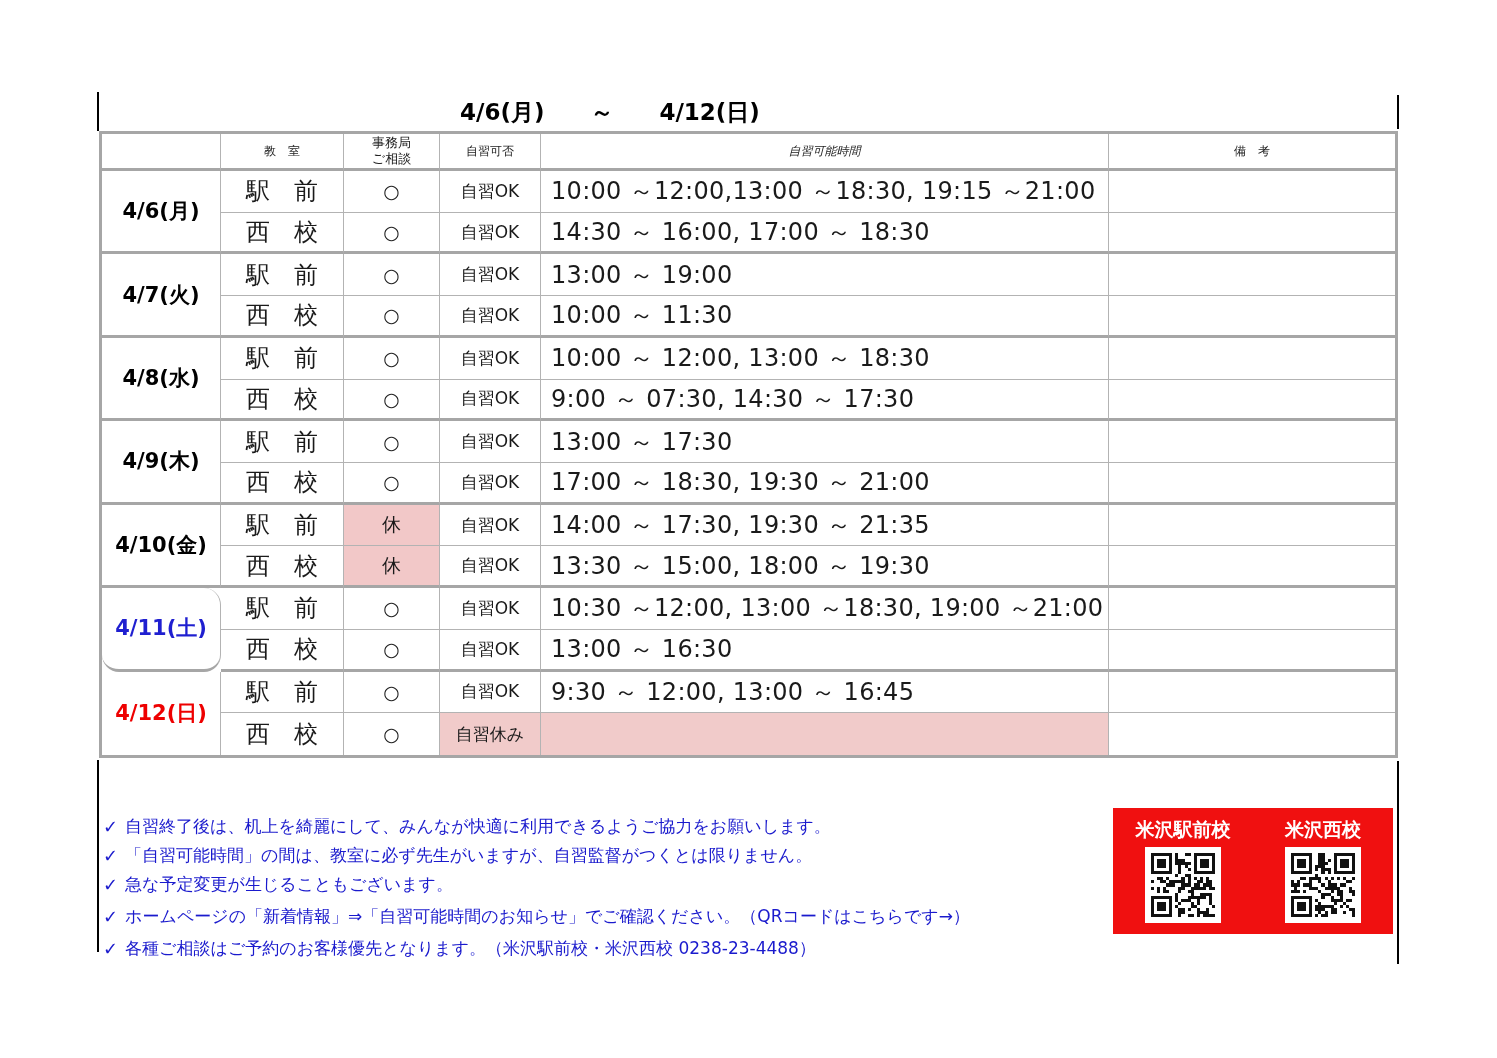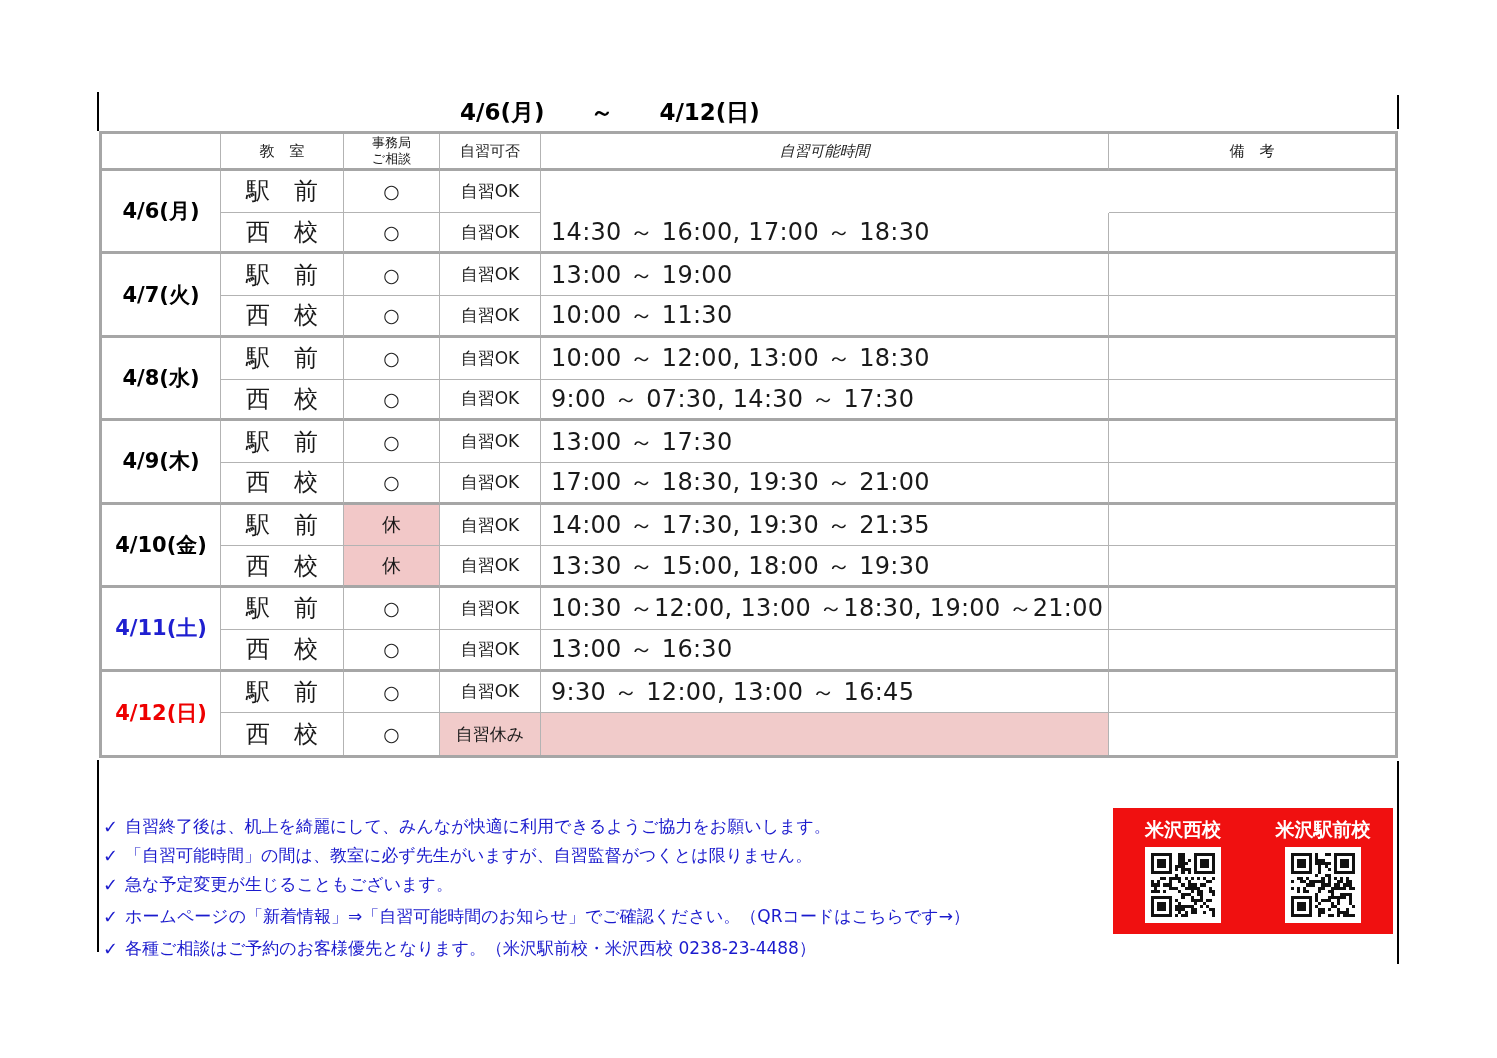--- a/index.html
+++ b/index.html
@@ -19,21 +19,21 @@
     box-sizing:border-box;border:3px solid #a6a6a6;background:#fff;
     display:grid;
     grid-template-columns:119px 123px 96px 101px 568px 286px;
     grid-template-rows:37px repeat(14,1fr);
   }
   .cell{
     box-sizing:border-box;display:flex;align-items:center;justify-content:center;
     border-right:1px solid #b3b3b3;border-bottom:1px solid #b3b3b3;
     background:#fff;white-space:nowrap;overflow:hidden;
   }
-  .hdr{font-size:15px;color:#222;border-bottom:3px solid #a6a6a6;}
+  .hdr{font-size:12px;color:#222;border-bottom:3px solid #a6a6a6;}
   .hdr-office{font-size:13px;line-height:1.2;text-align:center;white-space:pre-line;}
   .last-col{border-right:none;}
   .thick-bb{border-bottom:3px solid #a6a6a6;}
   .no-bb{border-bottom:none;}
   .c-date{font-weight:bold;font-size:21px;}
   .c-room{font-size:24px;}
   .c-office{font-size:19px;}
   .c-allowed{font-size:17px;}
   .c-hours{font-size:24px;justify-content:flex-start;padding-left:10px;letter-spacing:0.3px;}
   .pink{background:#f2c8c8;}
@@ -73,20 +73,21 @@
     <div class="cell hdr" style="grid-column:2;grid-row:1;">教　室</div>
     <div class="cell hdr hdr-office" style="grid-column:3;grid-row:1;">事務局
 ご相談</div>
     <div class="cell hdr" style="grid-column:4;grid-row:1;">自習可否</div>
     <div class="cell hdr" style="grid-column:5;grid-row:1;font-style:italic;">自習可能時間</div>
     <div class="cell hdr last-col" style="grid-column:6;grid-row:1;">備　考</div>
   <div class="cell c-date thick-bb" style="grid-area: 2 / 1 / span 2; color: rgb(0, 0, 0);">4/6(月)</div>
       <div class="cell c-room " style="grid-area: 2 / 2;">駅　前</div>
       <div class="cell c-office " style="grid-area: 2 / 3;">○</div>
       <div class="cell c-allowed " style="grid-area: 2 / 4;">自習OK</div>
+      <div class="cell c-hours " style="grid-area: 2 / 5;">10:00 ～12:00,13:00 ～18:30, 19:15 ～21:00</div>
       <div class="cell last-col " style="grid-area: 2 / 6;"></div>
       <div class="cell c-room thick-bb" style="grid-area: 3 / 2;">西　校</div>
       <div class="cell c-office thick-bb" style="grid-area: 3 / 3;">○</div>
       <div class="cell c-allowed thick-bb" style="grid-area: 3 / 4;">自習OK</div>
       <div class="cell c-hours thick-bb" style="grid-area: 3 / 5;">14:30 ～ 16:00, 17:00 ～ 18:30</div>
       <div class="cell last-col thick-bb" style="grid-area: 3 / 6;"></div>
       <div class="cell c-date thick-bb" style="grid-area: 4 / 1 / span 2; color: rgb(0, 0, 0);">4/7(火)</div>
       <div class="cell c-room " style="grid-area: 4 / 2;">駅　前</div>
       <div class="cell c-office " style="grid-area: 4 / 3;">○</div>
       <div class="cell c-allowed " style="grid-area: 4 / 4;">自習OK</div>
@@ -123,21 +124,21 @@
       <div class="cell c-room " style="grid-area: 10 / 2;">駅　前</div>
       <div class="cell c-office  pink" style="grid-area: 10 / 3;">休</div>
       <div class="cell c-allowed " style="grid-area: 10 / 4;">自習OK</div>
       <div class="cell c-hours " style="grid-area: 10 / 5;">14:00 ～ 17:30, 19:30 ～ 21:35</div>
       <div class="cell last-col " style="grid-area: 10 / 6;"></div>
       <div class="cell c-room thick-bb" style="grid-area: 11 / 2;">西　校</div>
       <div class="cell c-office thick-bb pink" style="grid-area: 11 / 3;">休</div>
       <div class="cell c-allowed thick-bb" style="grid-area: 11 / 4;">自習OK</div>
       <div class="cell c-hours thick-bb" style="grid-area: 11 / 5;">13:30 ～ 15:00, 18:00 ～ 19:30</div>
       <div class="cell last-col thick-bb" style="grid-area: 11 / 6;"></div>
-      <div class="cell c-date thick-bb" style="grid-area: 12 / 1 / span 2; color: rgb(31, 31, 208);">4/11(土)</div>
+      <div class="cell c-date thick-bb" style="grid-area: 12 / 1 / span 2; color: rgb(31, 31, 208); border-radius: 17px;">4/11(土)</div>
       <div class="cell c-room " style="grid-area: 12 / 2;">駅　前</div>
       <div class="cell c-office " style="grid-area: 12 / 3;">○</div>
       <div class="cell c-allowed " style="grid-area: 12 / 4;">自習OK</div>
       <div class="cell c-hours " style="grid-area: 12 / 5;">10:30 ～12:00, 13:00 ～18:30, 19:00 ～21:00</div>
       <div class="cell last-col " style="grid-area: 12 / 6;"></div>
       <div class="cell c-room thick-bb" style="grid-area: 13 / 2;">西　校</div>
       <div class="cell c-office thick-bb" style="grid-area: 13 / 3;">○</div>
       <div class="cell c-allowed thick-bb" style="grid-area: 13 / 4;">自習OK</div>
       <div class="cell c-hours thick-bb" style="grid-area: 13 / 5;">13:00 ～ 16:30</div>
       <div class="cell last-col thick-bb" style="grid-area: 13 / 6;"></div>
@@ -171,238 +172,20 @@
         <span class="note-check">✓</span>
         <span>ホームページの「新着情報」⇒「自習可能時間のお知らせ」でご確認ください。（QRコードはこちらです→）</span>
       </div>
       <div class="note-line gap">
         <span class="note-check">✓</span>
         <span>各種ご相談はご予約のお客様優先となります。（米沢駅前校・米沢西校 0238-23-4488）</span>
       </div>
     </div>
 
   <div class="qr-panel" style="background: rgb(240, 16, 16);">
-    <div class="qr-col">
-      <div class="qr-label">米沢西校</div>
-      <div class="qr-box" id="qr2"><svg viewBox="0 0 21 21" width="100%" height="100%" shape-rendering="crispEdges" fill="#111">
-            <rect x="0" y="0" width="1" height="1"></rect>
-            <rect x="1" y="0" width="1" height="1"></rect>
-            <rect x="2" y="0" width="1" height="1"></rect>
-            <rect x="3" y="0" width="1" height="1"></rect>
-            <rect x="4" y="0" width="1" height="1"></rect>
-            <rect x="5" y="0" width="1" height="1"></rect>
-            <rect x="6" y="0" width="1" height="1"></rect>
-            <rect x="0" y="1" width="1" height="1"></rect>
-            <rect x="6" y="1" width="1" height="1"></rect>
-            <rect x="0" y="2" width="1" height="1"></rect>
-            <rect x="2" y="2" width="1" height="1"></rect>
-            <rect x="3" y="2" width="1" height="1"></rect>
-            <rect x="4" y="2" width="1" height="1"></rect>
-            <rect x="6" y="2" width="1" height="1"></rect>
-            <rect x="0" y="3" width="1" height="1"></rect>
-            <rect x="2" y="3" width="1" height="1"></rect>
-            <rect x="3" y="3" width="1" height="1"></rect>
-            <rect x="4" y="3" width="1" height="1"></rect>
-            <rect x="6" y="3" width="1" height="1"></rect>
-            <rect x="0" y="4" width="1" height="1"></rect>
-            <rect x="2" y="4" width="1" height="1"></rect>
-            <rect x="3" y="4" width="1" height="1"></rect>
-            <rect x="4" y="4" width="1" height="1"></rect>
-            <rect x="6" y="4" width="1" height="1"></rect>
-            <rect x="0" y="5" width="1" height="1"></rect>
-            <rect x="6" y="5" width="1" height="1"></rect>
-            <rect x="0" y="6" width="1" height="1"></rect>
-            <rect x="1" y="6" width="1" height="1"></rect>
-            <rect x="2" y="6" width="1" height="1"></rect>
-            <rect x="3" y="6" width="1" height="1"></rect>
-            <rect x="4" y="6" width="1" height="1"></rect>
-            <rect x="5" y="6" width="1" height="1"></rect>
-            <rect x="6" y="6" width="1" height="1"></rect>
-            <rect x="14" y="0" width="1" height="1"></rect>
-            <rect x="15" y="0" width="1" height="1"></rect>
-            <rect x="16" y="0" width="1" height="1"></rect>
-            <rect x="17" y="0" width="1" height="1"></rect>
-            <rect x="18" y="0" width="1" height="1"></rect>
-            <rect x="19" y="0" width="1" height="1"></rect>
-            <rect x="20" y="0" width="1" height="1"></rect>
-            <rect x="14" y="1" width="1" height="1"></rect>
-            <rect x="20" y="1" width="1" height="1"></rect>
-            <rect x="14" y="2" width="1" height="1"></rect>
-            <rect x="16" y="2" width="1" height="1"></rect>
-            <rect x="17" y="2" width="1" height="1"></rect>
-            <rect x="18" y="2" width="1" height="1"></rect>
-            <rect x="20" y="2" width="1" height="1"></rect>
-            <rect x="14" y="3" width="1" height="1"></rect>
-            <rect x="16" y="3" width="1" height="1"></rect>
-            <rect x="17" y="3" width="1" height="1"></rect>
-            <rect x="18" y="3" width="1" height="1"></rect>
-            <rect x="20" y="3" width="1" height="1"></rect>
-            <rect x="14" y="4" width="1" height="1"></rect>
-            <rect x="16" y="4" width="1" height="1"></rect>
-            <rect x="17" y="4" width="1" height="1"></rect>
-            <rect x="18" y="4" width="1" height="1"></rect>
-            <rect x="20" y="4" width="1" height="1"></rect>
-            <rect x="14" y="5" width="1" height="1"></rect>
-            <rect x="20" y="5" width="1" height="1"></rect>
-            <rect x="14" y="6" width="1" height="1"></rect>
-            <rect x="15" y="6" width="1" height="1"></rect>
-            <rect x="16" y="6" width="1" height="1"></rect>
-            <rect x="17" y="6" width="1" height="1"></rect>
-            <rect x="18" y="6" width="1" height="1"></rect>
-            <rect x="19" y="6" width="1" height="1"></rect>
-            <rect x="20" y="6" width="1" height="1"></rect>
-            <rect x="0" y="14" width="1" height="1"></rect>
-            <rect x="1" y="14" width="1" height="1"></rect>
-            <rect x="2" y="14" width="1" height="1"></rect>
-            <rect x="3" y="14" width="1" height="1"></rect>
-            <rect x="4" y="14" width="1" height="1"></rect>
-            <rect x="5" y="14" width="1" height="1"></rect>
-            <rect x="6" y="14" width="1" height="1"></rect>
-            <rect x="0" y="15" width="1" height="1"></rect>
-            <rect x="6" y="15" width="1" height="1"></rect>
-            <rect x="0" y="16" width="1" height="1"></rect>
-            <rect x="2" y="16" width="1" height="1"></rect>
-            <rect x="3" y="16" width="1" height="1"></rect>
-            <rect x="4" y="16" width="1" height="1"></rect>
-            <rect x="6" y="16" width="1" height="1"></rect>
-            <rect x="0" y="17" width="1" height="1"></rect>
-            <rect x="2" y="17" width="1" height="1"></rect>
-            <rect x="3" y="17" width="1" height="1"></rect>
-            <rect x="4" y="17" width="1" height="1"></rect>
-            <rect x="6" y="17" width="1" height="1"></rect>
-            <rect x="0" y="18" width="1" height="1"></rect>
-            <rect x="2" y="18" width="1" height="1"></rect>
-            <rect x="3" y="18" width="1" height="1"></rect>
-            <rect x="4" y="18" width="1" height="1"></rect>
-            <rect x="6" y="18" width="1" height="1"></rect>
-            <rect x="0" y="19" width="1" height="1"></rect>
-            <rect x="6" y="19" width="1" height="1"></rect>
-            <rect x="0" y="20" width="1" height="1"></rect>
-            <rect x="1" y="20" width="1" height="1"></rect>
-            <rect x="2" y="20" width="1" height="1"></rect>
-            <rect x="3" y="20" width="1" height="1"></rect>
-            <rect x="4" y="20" width="1" height="1"></rect>
-            <rect x="5" y="20" width="1" height="1"></rect>
-            <rect x="6" y="20" width="1" height="1"></rect>
-            <rect x="9" y="0" width="1" height="1"></rect>
-            <rect x="10" y="0" width="1" height="1"></rect>
-            <rect x="9" y="1" width="1" height="1"></rect>
-            <rect x="10" y="1" width="1" height="1"></rect>
-            <rect x="9" y="2" width="1" height="1"></rect>
-            <rect x="10" y="2" width="1" height="1"></rect>
-            <rect x="12" y="2" width="1" height="1"></rect>
-            <rect x="9" y="3" width="1" height="1"></rect>
-            <rect x="10" y="3" width="1" height="1"></rect>
-            <rect x="11" y="3" width="1" height="1"></rect>
-            <rect x="8" y="4" width="1" height="1"></rect>
-            <rect x="9" y="4" width="1" height="1"></rect>
-            <rect x="10" y="4" width="1" height="1"></rect>
-            <rect x="8" y="5" width="1" height="1"></rect>
-            <rect x="10" y="5" width="1" height="1"></rect>
-            <rect x="11" y="5" width="1" height="1"></rect>
-            <rect x="12" y="5" width="1" height="1"></rect>
-            <rect x="10" y="6" width="1" height="1"></rect>
-            <rect x="12" y="6" width="1" height="1"></rect>
-            <rect x="8" y="7" width="1" height="1"></rect>
-            <rect x="3" y="8" width="1" height="1"></rect>
-            <rect x="4" y="8" width="1" height="1"></rect>
-            <rect x="6" y="8" width="1" height="1"></rect>
-            <rect x="7" y="8" width="1" height="1"></rect>
-            <rect x="8" y="8" width="1" height="1"></rect>
-            <rect x="9" y="8" width="1" height="1"></rect>
-            <rect x="11" y="8" width="1" height="1"></rect>
-            <rect x="13" y="8" width="1" height="1"></rect>
-            <rect x="15" y="8" width="1" height="1"></rect>
-            <rect x="17" y="8" width="1" height="1"></rect>
-            <rect x="20" y="8" width="1" height="1"></rect>
-            <rect x="0" y="9" width="1" height="1"></rect>
-            <rect x="2" y="9" width="1" height="1"></rect>
-            <rect x="6" y="9" width="1" height="1"></rect>
-            <rect x="9" y="9" width="1" height="1"></rect>
-            <rect x="12" y="9" width="1" height="1"></rect>
-            <rect x="18" y="9" width="1" height="1"></rect>
-            <rect x="19" y="9" width="1" height="1"></rect>
-            <rect x="0" y="10" width="1" height="1"></rect>
-            <rect x="1" y="10" width="1" height="1"></rect>
-            <rect x="2" y="10" width="1" height="1"></rect>
-            <rect x="4" y="10" width="1" height="1"></rect>
-            <rect x="5" y="10" width="1" height="1"></rect>
-            <rect x="6" y="10" width="1" height="1"></rect>
-            <rect x="10" y="10" width="1" height="1"></rect>
-            <rect x="12" y="10" width="1" height="1"></rect>
-            <rect x="13" y="10" width="1" height="1"></rect>
-            <rect x="14" y="10" width="1" height="1"></rect>
-            <rect x="16" y="10" width="1" height="1"></rect>
-            <rect x="17" y="10" width="1" height="1"></rect>
-            <rect x="1" y="11" width="1" height="1"></rect>
-            <rect x="6" y="11" width="1" height="1"></rect>
-            <rect x="7" y="11" width="1" height="1"></rect>
-            <rect x="8" y="11" width="1" height="1"></rect>
-            <rect x="11" y="11" width="1" height="1"></rect>
-            <rect x="12" y="11" width="1" height="1"></rect>
-            <rect x="13" y="11" width="1" height="1"></rect>
-            <rect x="14" y="11" width="1" height="1"></rect>
-            <rect x="15" y="11" width="1" height="1"></rect>
-            <rect x="19" y="11" width="1" height="1"></rect>
-            <rect x="0" y="12" width="1" height="1"></rect>
-            <rect x="1" y="12" width="1" height="1"></rect>
-            <rect x="2" y="12" width="1" height="1"></rect>
-            <rect x="4" y="12" width="1" height="1"></rect>
-            <rect x="9" y="12" width="1" height="1"></rect>
-            <rect x="13" y="12" width="1" height="1"></rect>
-            <rect x="15" y="12" width="1" height="1"></rect>
-            <rect x="16" y="12" width="1" height="1"></rect>
-            <rect x="19" y="12" width="1" height="1"></rect>
-            <rect x="20" y="12" width="1" height="1"></rect>
-            <rect x="10" y="13" width="1" height="1"></rect>
-            <rect x="11" y="13" width="1" height="1"></rect>
-            <rect x="12" y="13" width="1" height="1"></rect>
-            <rect x="15" y="13" width="1" height="1"></rect>
-            <rect x="16" y="13" width="1" height="1"></rect>
-            <rect x="20" y="13" width="1" height="1"></rect>
-            <rect x="10" y="14" width="1" height="1"></rect>
-            <rect x="13" y="14" width="1" height="1"></rect>
-            <rect x="16" y="14" width="1" height="1"></rect>
-            <rect x="8" y="15" width="1" height="1"></rect>
-            <rect x="13" y="15" width="1" height="1"></rect>
-            <rect x="14" y="15" width="1" height="1"></rect>
-            <rect x="15" y="15" width="1" height="1"></rect>
-            <rect x="16" y="15" width="1" height="1"></rect>
-            <rect x="18" y="15" width="1" height="1"></rect>
-            <rect x="19" y="15" width="1" height="1"></rect>
-            <rect x="9" y="16" width="1" height="1"></rect>
-            <rect x="14" y="16" width="1" height="1"></rect>
-            <rect x="17" y="16" width="1" height="1"></rect>
-            <rect x="8" y="17" width="1" height="1"></rect>
-            <rect x="9" y="17" width="1" height="1"></rect>
-            <rect x="10" y="17" width="1" height="1"></rect>
-            <rect x="11" y="17" width="1" height="1"></rect>
-            <rect x="12" y="17" width="1" height="1"></rect>
-            <rect x="13" y="17" width="1" height="1"></rect>
-            <rect x="16" y="17" width="1" height="1"></rect>
-            <rect x="18" y="17" width="1" height="1"></rect>
-            <rect x="8" y="18" width="1" height="1"></rect>
-            <rect x="9" y="18" width="1" height="1"></rect>
-            <rect x="10" y="18" width="1" height="1"></rect>
-            <rect x="13" y="18" width="1" height="1"></rect>
-            <rect x="14" y="18" width="1" height="1"></rect>
-            <rect x="19" y="18" width="1" height="1"></rect>
-            <rect x="20" y="18" width="1" height="1"></rect>
-            <rect x="9" y="19" width="1" height="1"></rect>
-            <rect x="11" y="19" width="1" height="1"></rect>
-            <rect x="13" y="19" width="1" height="1"></rect>
-            <rect x="14" y="19" width="1" height="1"></rect>
-            <rect x="17" y="19" width="1" height="1"></rect>
-            <rect x="20" y="19" width="1" height="1"></rect>
-            <rect x="8" y="20" width="1" height="1"></rect>
-            <rect x="10" y="20" width="1" height="1"></rect>
-            <rect x="11" y="20" width="1" height="1"></rect>
-            <rect x="20" y="20" width="1" height="1"></rect>
-          </svg></div>
-    </div>
     <div class="qr-col">
       <div class="qr-label">米沢駅前校</div>
       <div class="qr-box" id="qr1"><svg viewBox="0 0 21 21" width="100%" height="100%" shape-rendering="crispEdges" fill="#111">
             <rect x="0" y="0" width="1" height="1"></rect>
             <rect x="1" y="0" width="1" height="1"></rect>
             <rect x="2" y="0" width="1" height="1"></rect>
             <rect x="3" y="0" width="1" height="1"></rect>
             <rect x="4" y="0" width="1" height="1"></rect>
             <rect x="5" y="0" width="1" height="1"></rect>
             <rect x="6" y="0" width="1" height="1"></rect>
@@ -610,15 +393,233 @@
             <rect x="9" y="20" width="1" height="1"></rect>
             <rect x="12" y="20" width="1" height="1"></rect>
             <rect x="13" y="20" width="1" height="1"></rect>
             <rect x="15" y="20" width="1" height="1"></rect>
             <rect x="17" y="20" width="1" height="1"></rect>
             <rect x="18" y="20" width="1" height="1"></rect>
             <rect x="19" y="20" width="1" height="1"></rect>
             <rect x="20" y="20" width="1" height="1"></rect>
           </svg></div>
     </div>
+    <div class="qr-col">
+      <div class="qr-label">米沢西校</div>
+      <div class="qr-box" id="qr2"><svg viewBox="0 0 21 21" width="100%" height="100%" shape-rendering="crispEdges" fill="#111">
+            <rect x="0" y="0" width="1" height="1"></rect>
+            <rect x="1" y="0" width="1" height="1"></rect>
+            <rect x="2" y="0" width="1" height="1"></rect>
+            <rect x="3" y="0" width="1" height="1"></rect>
+            <rect x="4" y="0" width="1" height="1"></rect>
+            <rect x="5" y="0" width="1" height="1"></rect>
+            <rect x="6" y="0" width="1" height="1"></rect>
+            <rect x="0" y="1" width="1" height="1"></rect>
+            <rect x="6" y="1" width="1" height="1"></rect>
+            <rect x="0" y="2" width="1" height="1"></rect>
+            <rect x="2" y="2" width="1" height="1"></rect>
+            <rect x="3" y="2" width="1" height="1"></rect>
+            <rect x="4" y="2" width="1" height="1"></rect>
+            <rect x="6" y="2" width="1" height="1"></rect>
+            <rect x="0" y="3" width="1" height="1"></rect>
+            <rect x="2" y="3" width="1" height="1"></rect>
+            <rect x="3" y="3" width="1" height="1"></rect>
+            <rect x="4" y="3" width="1" height="1"></rect>
+            <rect x="6" y="3" width="1" height="1"></rect>
+            <rect x="0" y="4" width="1" height="1"></rect>
+            <rect x="2" y="4" width="1" height="1"></rect>
+            <rect x="3" y="4" width="1" height="1"></rect>
+            <rect x="4" y="4" width="1" height="1"></rect>
+            <rect x="6" y="4" width="1" height="1"></rect>
+            <rect x="0" y="5" width="1" height="1"></rect>
+            <rect x="6" y="5" width="1" height="1"></rect>
+            <rect x="0" y="6" width="1" height="1"></rect>
+            <rect x="1" y="6" width="1" height="1"></rect>
+            <rect x="2" y="6" width="1" height="1"></rect>
+            <rect x="3" y="6" width="1" height="1"></rect>
+            <rect x="4" y="6" width="1" height="1"></rect>
+            <rect x="5" y="6" width="1" height="1"></rect>
+            <rect x="6" y="6" width="1" height="1"></rect>
+            <rect x="14" y="0" width="1" height="1"></rect>
+            <rect x="15" y="0" width="1" height="1"></rect>
+            <rect x="16" y="0" width="1" height="1"></rect>
+            <rect x="17" y="0" width="1" height="1"></rect>
+            <rect x="18" y="0" width="1" height="1"></rect>
+            <rect x="19" y="0" width="1" height="1"></rect>
+            <rect x="20" y="0" width="1" height="1"></rect>
+            <rect x="14" y="1" width="1" height="1"></rect>
+            <rect x="20" y="1" width="1" height="1"></rect>
+            <rect x="14" y="2" width="1" height="1"></rect>
+            <rect x="16" y="2" width="1" height="1"></rect>
+            <rect x="17" y="2" width="1" height="1"></rect>
+            <rect x="18" y="2" width="1" height="1"></rect>
+            <rect x="20" y="2" width="1" height="1"></rect>
+            <rect x="14" y="3" width="1" height="1"></rect>
+            <rect x="16" y="3" width="1" height="1"></rect>
+            <rect x="17" y="3" width="1" height="1"></rect>
+            <rect x="18" y="3" width="1" height="1"></rect>
+            <rect x="20" y="3" width="1" height="1"></rect>
+            <rect x="14" y="4" width="1" height="1"></rect>
+            <rect x="16" y="4" width="1" height="1"></rect>
+            <rect x="17" y="4" width="1" height="1"></rect>
+            <rect x="18" y="4" width="1" height="1"></rect>
+            <rect x="20" y="4" width="1" height="1"></rect>
+            <rect x="14" y="5" width="1" height="1"></rect>
+            <rect x="20" y="5" width="1" height="1"></rect>
+            <rect x="14" y="6" width="1" height="1"></rect>
+            <rect x="15" y="6" width="1" height="1"></rect>
+            <rect x="16" y="6" width="1" height="1"></rect>
+            <rect x="17" y="6" width="1" height="1"></rect>
+            <rect x="18" y="6" width="1" height="1"></rect>
+            <rect x="19" y="6" width="1" height="1"></rect>
+            <rect x="20" y="6" width="1" height="1"></rect>
+            <rect x="0" y="14" width="1" height="1"></rect>
+            <rect x="1" y="14" width="1" height="1"></rect>
+            <rect x="2" y="14" width="1" height="1"></rect>
+            <rect x="3" y="14" width="1" height="1"></rect>
+            <rect x="4" y="14" width="1" height="1"></rect>
+            <rect x="5" y="14" width="1" height="1"></rect>
+            <rect x="6" y="14" width="1" height="1"></rect>
+            <rect x="0" y="15" width="1" height="1"></rect>
+            <rect x="6" y="15" width="1" height="1"></rect>
+            <rect x="0" y="16" width="1" height="1"></rect>
+            <rect x="2" y="16" width="1" height="1"></rect>
+            <rect x="3" y="16" width="1" height="1"></rect>
+            <rect x="4" y="16" width="1" height="1"></rect>
+            <rect x="6" y="16" width="1" height="1"></rect>
+            <rect x="0" y="17" width="1" height="1"></rect>
+            <rect x="2" y="17" width="1" height="1"></rect>
+            <rect x="3" y="17" width="1" height="1"></rect>
+            <rect x="4" y="17" width="1" height="1"></rect>
+            <rect x="6" y="17" width="1" height="1"></rect>
+            <rect x="0" y="18" width="1" height="1"></rect>
+            <rect x="2" y="18" width="1" height="1"></rect>
+            <rect x="3" y="18" width="1" height="1"></rect>
+            <rect x="4" y="18" width="1" height="1"></rect>
+            <rect x="6" y="18" width="1" height="1"></rect>
+            <rect x="0" y="19" width="1" height="1"></rect>
+            <rect x="6" y="19" width="1" height="1"></rect>
+            <rect x="0" y="20" width="1" height="1"></rect>
+            <rect x="1" y="20" width="1" height="1"></rect>
+            <rect x="2" y="20" width="1" height="1"></rect>
+            <rect x="3" y="20" width="1" height="1"></rect>
+            <rect x="4" y="20" width="1" height="1"></rect>
+            <rect x="5" y="20" width="1" height="1"></rect>
+            <rect x="6" y="20" width="1" height="1"></rect>
+            <rect x="9" y="0" width="1" height="1"></rect>
+            <rect x="10" y="0" width="1" height="1"></rect>
+            <rect x="9" y="1" width="1" height="1"></rect>
+            <rect x="10" y="1" width="1" height="1"></rect>
+            <rect x="9" y="2" width="1" height="1"></rect>
+            <rect x="10" y="2" width="1" height="1"></rect>
+            <rect x="12" y="2" width="1" height="1"></rect>
+            <rect x="9" y="3" width="1" height="1"></rect>
+            <rect x="10" y="3" width="1" height="1"></rect>
+            <rect x="11" y="3" width="1" height="1"></rect>
+            <rect x="8" y="4" width="1" height="1"></rect>
+            <rect x="9" y="4" width="1" height="1"></rect>
+            <rect x="10" y="4" width="1" height="1"></rect>
+            <rect x="8" y="5" width="1" height="1"></rect>
+            <rect x="10" y="5" width="1" height="1"></rect>
+            <rect x="11" y="5" width="1" height="1"></rect>
+            <rect x="12" y="5" width="1" height="1"></rect>
+            <rect x="10" y="6" width="1" height="1"></rect>
+            <rect x="12" y="6" width="1" height="1"></rect>
+            <rect x="8" y="7" width="1" height="1"></rect>
+            <rect x="3" y="8" width="1" height="1"></rect>
+            <rect x="4" y="8" width="1" height="1"></rect>
+            <rect x="6" y="8" width="1" height="1"></rect>
+            <rect x="7" y="8" width="1" height="1"></rect>
+            <rect x="8" y="8" width="1" height="1"></rect>
+            <rect x="9" y="8" width="1" height="1"></rect>
+            <rect x="11" y="8" width="1" height="1"></rect>
+            <rect x="13" y="8" width="1" height="1"></rect>
+            <rect x="15" y="8" width="1" height="1"></rect>
+            <rect x="17" y="8" width="1" height="1"></rect>
+            <rect x="20" y="8" width="1" height="1"></rect>
+            <rect x="0" y="9" width="1" height="1"></rect>
+            <rect x="2" y="9" width="1" height="1"></rect>
+            <rect x="6" y="9" width="1" height="1"></rect>
+            <rect x="9" y="9" width="1" height="1"></rect>
+            <rect x="12" y="9" width="1" height="1"></rect>
+            <rect x="18" y="9" width="1" height="1"></rect>
+            <rect x="19" y="9" width="1" height="1"></rect>
+            <rect x="0" y="10" width="1" height="1"></rect>
+            <rect x="1" y="10" width="1" height="1"></rect>
+            <rect x="2" y="10" width="1" height="1"></rect>
+            <rect x="4" y="10" width="1" height="1"></rect>
+            <rect x="5" y="10" width="1" height="1"></rect>
+            <rect x="6" y="10" width="1" height="1"></rect>
+            <rect x="10" y="10" width="1" height="1"></rect>
+            <rect x="12" y="10" width="1" height="1"></rect>
+            <rect x="13" y="10" width="1" height="1"></rect>
+            <rect x="14" y="10" width="1" height="1"></rect>
+            <rect x="16" y="10" width="1" height="1"></rect>
+            <rect x="17" y="10" width="1" height="1"></rect>
+            <rect x="1" y="11" width="1" height="1"></rect>
+            <rect x="6" y="11" width="1" height="1"></rect>
+            <rect x="7" y="11" width="1" height="1"></rect>
+            <rect x="8" y="11" width="1" height="1"></rect>
+            <rect x="11" y="11" width="1" height="1"></rect>
+            <rect x="12" y="11" width="1" height="1"></rect>
+            <rect x="13" y="11" width="1" height="1"></rect>
+            <rect x="14" y="11" width="1" height="1"></rect>
+            <rect x="15" y="11" width="1" height="1"></rect>
+            <rect x="19" y="11" width="1" height="1"></rect>
+            <rect x="0" y="12" width="1" height="1"></rect>
+            <rect x="1" y="12" width="1" height="1"></rect>
+            <rect x="2" y="12" width="1" height="1"></rect>
+            <rect x="4" y="12" width="1" height="1"></rect>
+            <rect x="9" y="12" width="1" height="1"></rect>
+            <rect x="13" y="12" width="1" height="1"></rect>
+            <rect x="15" y="12" width="1" height="1"></rect>
+            <rect x="16" y="12" width="1" height="1"></rect>
+            <rect x="19" y="12" width="1" height="1"></rect>
+            <rect x="20" y="12" width="1" height="1"></rect>
+            <rect x="10" y="13" width="1" height="1"></rect>
+            <rect x="11" y="13" width="1" height="1"></rect>
+            <rect x="12" y="13" width="1" height="1"></rect>
+            <rect x="15" y="13" width="1" height="1"></rect>
+            <rect x="16" y="13" width="1" height="1"></rect>
+            <rect x="20" y="13" width="1" height="1"></rect>
+            <rect x="10" y="14" width="1" height="1"></rect>
+            <rect x="13" y="14" width="1" height="1"></rect>
+            <rect x="16" y="14" width="1" height="1"></rect>
+            <rect x="8" y="15" width="1" height="1"></rect>
+            <rect x="13" y="15" width="1" height="1"></rect>
+            <rect x="14" y="15" width="1" height="1"></rect>
+            <rect x="15" y="15" width="1" height="1"></rect>
+            <rect x="16" y="15" width="1" height="1"></rect>
+            <rect x="18" y="15" width="1" height="1"></rect>
+            <rect x="19" y="15" width="1" height="1"></rect>
+            <rect x="9" y="16" width="1" height="1"></rect>
+            <rect x="14" y="16" width="1" height="1"></rect>
+            <rect x="17" y="16" width="1" height="1"></rect>
+            <rect x="8" y="17" width="1" height="1"></rect>
+            <rect x="9" y="17" width="1" height="1"></rect>
+            <rect x="10" y="17" width="1" height="1"></rect>
+            <rect x="11" y="17" width="1" height="1"></rect>
+            <rect x="12" y="17" width="1" height="1"></rect>
+            <rect x="13" y="17" width="1" height="1"></rect>
+            <rect x="16" y="17" width="1" height="1"></rect>
+            <rect x="18" y="17" width="1" height="1"></rect>
+            <rect x="8" y="18" width="1" height="1"></rect>
+            <rect x="9" y="18" width="1" height="1"></rect>
+            <rect x="10" y="18" width="1" height="1"></rect>
+            <rect x="13" y="18" width="1" height="1"></rect>
+            <rect x="14" y="18" width="1" height="1"></rect>
+            <rect x="19" y="18" width="1" height="1"></rect>
+            <rect x="20" y="18" width="1" height="1"></rect>
+            <rect x="9" y="19" width="1" height="1"></rect>
+            <rect x="11" y="19" width="1" height="1"></rect>
+            <rect x="13" y="19" width="1" height="1"></rect>
+            <rect x="14" y="19" width="1" height="1"></rect>
+            <rect x="17" y="19" width="1" height="1"></rect>
+            <rect x="20" y="19" width="1" height="1"></rect>
+            <rect x="8" y="20" width="1" height="1"></rect>
+            <rect x="10" y="20" width="1" height="1"></rect>
+            <rect x="11" y="20" width="1" height="1"></rect>
+            <rect x="20" y="20" width="1" height="1"></rect>
+          </svg></div>
+    </div>
   </div>
 
 </div>
 
 </body></html>

